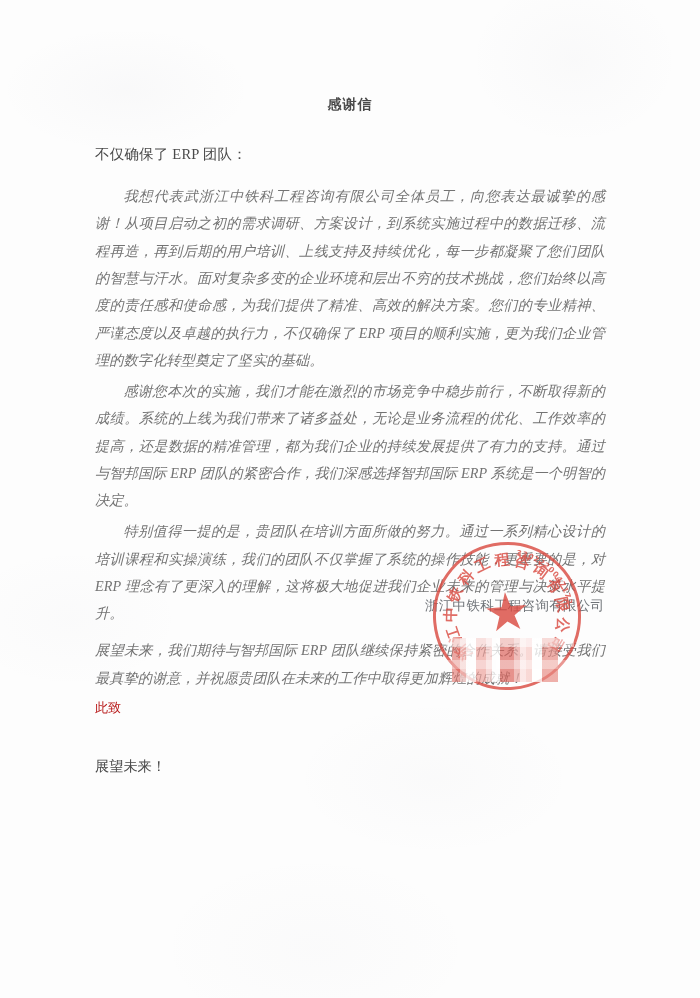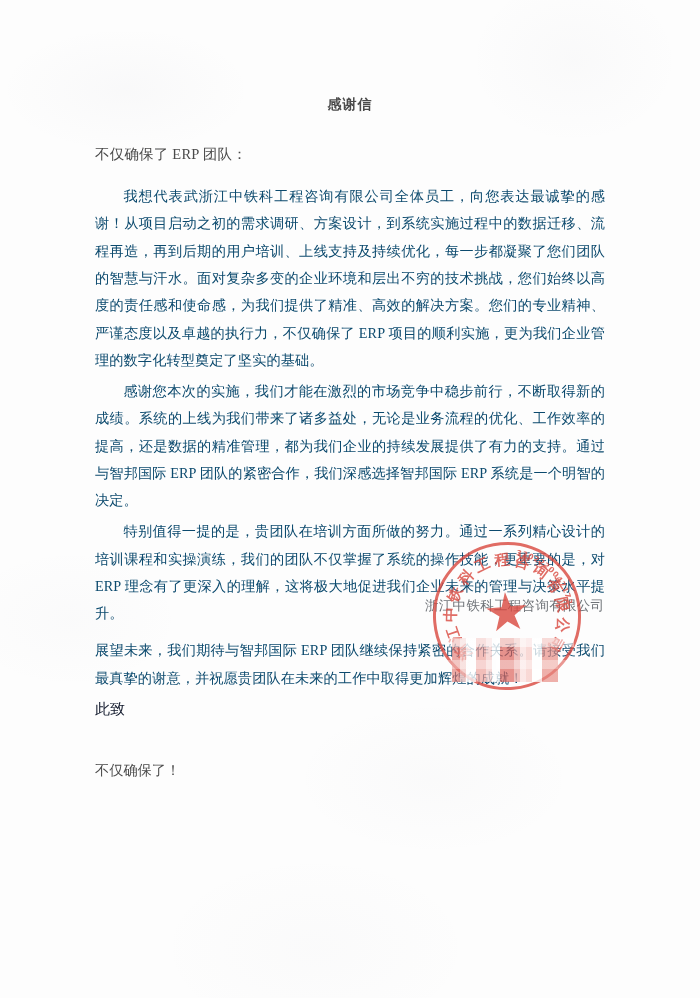--- a/index.html
+++ b/index.html
@@ -56,36 +56,37 @@
     margin-bottom: 17px;
     letter-spacing: 0.2px;
   }
 
   p.para {
     margin: 0 4px 4px 0;
     font-size: 14.2px;
     line-height: 1.92;
     text-align: justify;
     text-justify: inter-ideograph;
-    color: #0c4a6e;
+    color: #737373;
     text-indent: 2em;
     letter-spacing: 0.1px;
+    font-style: italic;
   }
   p.para.no-indent {
     text-indent: 0;
   }
   p.para.spaced-before {
     margin-top: 10px;
   }
 
   .closing {
     margin-top: 2px;
-    font-size: 15px;
+    font-size: 13px;
     line-height: 1.85;
-    color: #0f172a;
+    color: #b91c1c;
   }
   .closing div { white-space: pre; }
 
   .postscript {
     margin-top: 34px;
     font-size: 14.2px;
     line-height: 1.8;
     color: #4a4a4a;
   }
 
@@ -209,21 +210,21 @@
     <p class="para">感谢您本次的实施，我们才能在激烈的市场竞争中稳步前行，不断取得新的成绩。系统的上线为我们带来了诸多益处，无论是业务流程的优化、工作效率的提高，还是数据的精准管理，都为我们企业的持续发展提供了有力的支持。通过与智邦国际 ERP 团队的紧密合作，我们深感选择智邦国际 ERP 系统是一个明智的决定。</p>
 
     <p class="para">特别值得一提的是，贵团队在培训方面所做的努力。通过一系列精心设计的培训课程和实操演练，我们的团队不仅掌握了系统的操作技能，更重要的是，对 ERP 理念有了更深入的理解，这将极大地促进我们企业未来的管理与决策水平提升。</p>
 
     <p class="para no-indent spaced-before">展望未来，我们期待与智邦国际 ERP 团队继续保持紧密的合作关系。请接受我们最真挚的谢意，并祝愿贵团队在未来的工作中取得更加辉煌的成就！</p>
 
     <div class="closing">
       <div>此致</div>
     </div>
 
-    <div class="postscript">不仅确保了！</div>
+    <div class="postscript">展望未来！</div>
   </div>
 
   <div class="signature-area">
 
     <div class="company-signature">浙江中铁科工程咨询有限公司</div>
 
     <div class="seal">
       <div class="seal-rim-text">
           <span style="transform: rotate(-215deg) translate(56px) rotate(90deg) translate(-50%, -50%);">浙</span>
           <span style="transform: rotate(-194.167deg) translate(56px) rotate(90deg) translate(-50%, -50%);">江</span>

